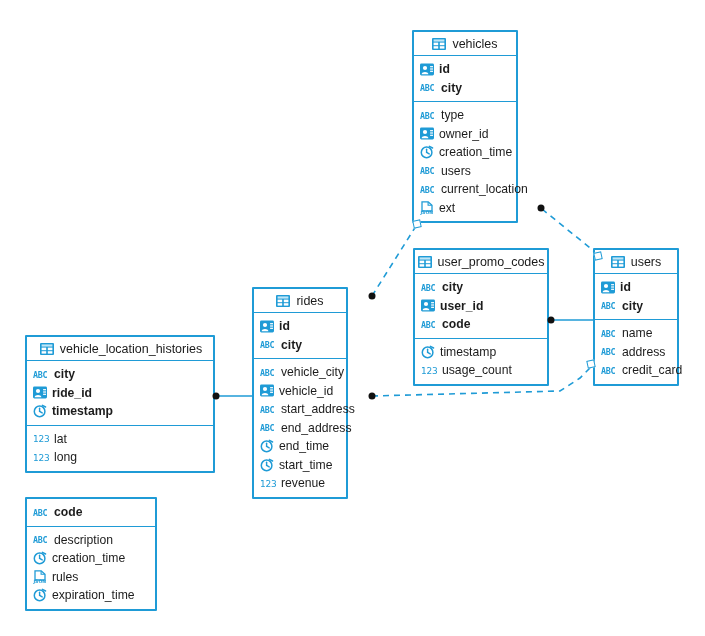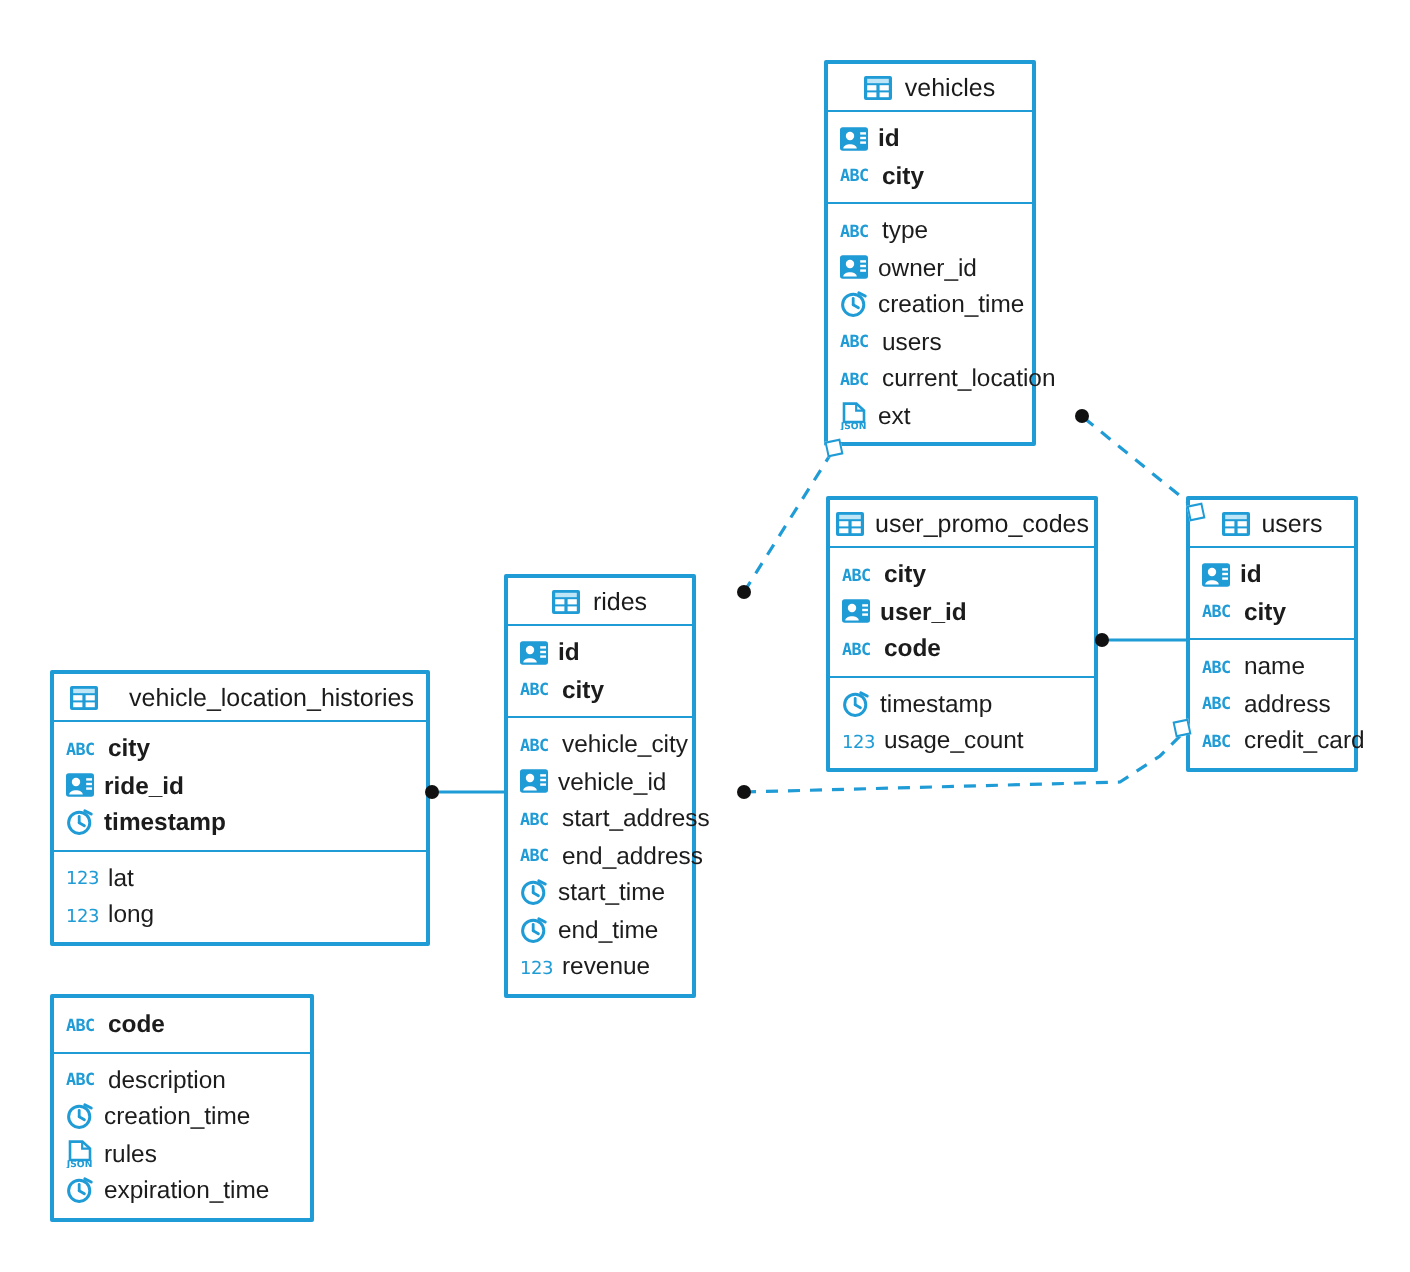--- a/index.html
+++ b/index.html
@@ -449,46 +449,46 @@
         </div>
         <div class="field">
           <span class="ic">
             <svg width="14" height="14" viewBox="0 0 14 14">
               <circle cx="6.6" cy="7.4" r="5.3" fill="none" stroke="#1f9bd6" stroke-width="1.5"></circle>
               <path d="M6.6 7.4 L6.6 4.2" stroke="#1f9bd6" stroke-width="1.4" stroke-linecap="round"></path>
               <path d="M6.6 7.4 L9.2 8.9" stroke="#1f9bd6" stroke-width="1.4" stroke-linecap="round"></path>
               <path d="M9.4 1.4 L12.6 3.0" stroke="#1f9bd6" stroke-width="1.5" stroke-linecap="round"></path>
             </svg>
           </span>
-          <span>start_time</span>
+          <span>end_time</span>
         </div>
         <div class="field">
           <span class="ic">
             <svg width="14" height="14" viewBox="0 0 14 14">
               <circle cx="6.6" cy="7.4" r="5.3" fill="none" stroke="#1f9bd6" stroke-width="1.5"></circle>
               <path d="M6.6 7.4 L6.6 4.2" stroke="#1f9bd6" stroke-width="1.4" stroke-linecap="round"></path>
               <path d="M6.6 7.4 L9.2 8.9" stroke="#1f9bd6" stroke-width="1.4" stroke-linecap="round"></path>
               <path d="M9.4 1.4 L12.6 3.0" stroke="#1f9bd6" stroke-width="1.5" stroke-linecap="round"></path>
             </svg>
           </span>
-          <span>end_time</span>
+          <span>start_time</span>
         </div>
         <div class="field">
           <span class="ic">
             <svg width="16" height="11" viewBox="0 0 16 11">
               <text x="0" y="9" font-family="DejaVu Sans, sans-serif" font-size="9" fill="#1f9bd6" letter-spacing="-0.2">123</text>
             </svg>
           </span>
           <span>revenue</span>
         </div>
       </div>
   </div>
 
   <div class="table-box" id="tbl-vlh" style="left:25px; top:335px; width:190px;">
-    <div class="table-title" style="justify-content:space-between; padding-left:8px;">
+    <div class="table-title" style="justify-content:center; padding-left:8px;">
       <span class="ic">
           <svg width="14" height="12" viewBox="0 0 14 12">
             <rect x="0" y="0" width="14" height="12" rx="1" fill="#1f9bd6"></rect>
             <rect x="1.6" y="1.4" width="10.8" height="2.2" fill="#bfe6f7"></rect>
             <rect x="1.6" y="4.6" width="4.6" height="2.6" fill="#ffffff"></rect>
             <rect x="7.8" y="4.6" width="4.6" height="2.6" fill="#ffffff"></rect>
             <rect x="1.6" y="8.2" width="4.6" height="2.4" fill="#ffffff"></rect>
             <rect x="7.8" y="8.2" width="4.6" height="2.4" fill="#ffffff"></rect>
           </svg>
         </span>

